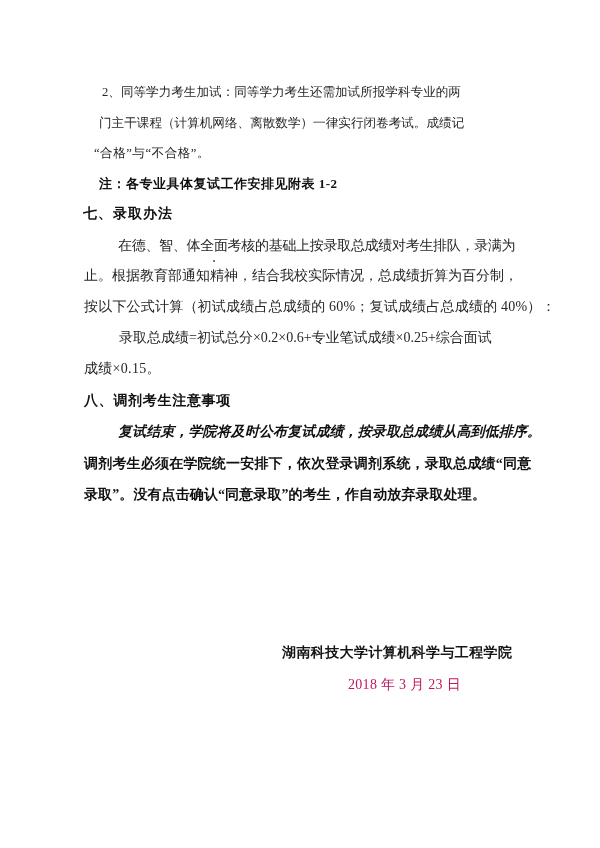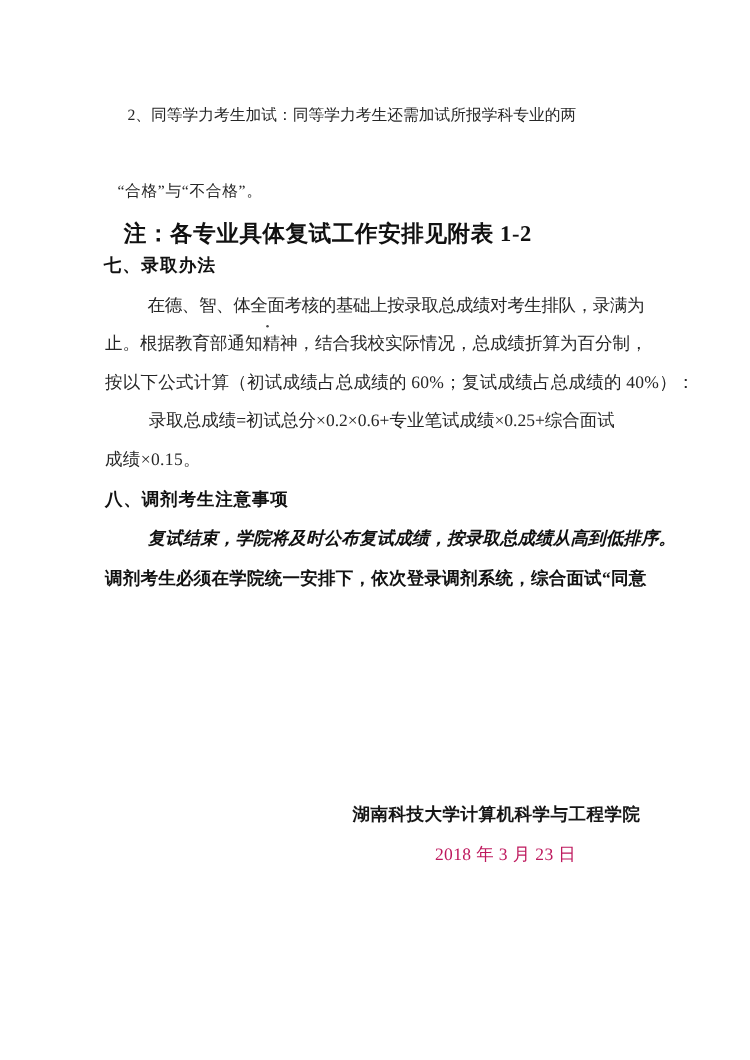--- a/index.html
+++ b/index.html
@@ -22,21 +22,21 @@
     color: #262626;
     font-size: 14px;
   }
   .bold { font-weight: bold; color: #111111; }
 
   
   .ln0  { left: 102px; top: 85px;  font-size: 12.6px; letter-spacing: 0px; }
   .ln1  { left: 99px;  top: 116px; font-size: 12.6px; letter-spacing: 0px; }
   .ln2  { left: 94px;  top: 146px; font-size: 12.6px; letter-spacing: 0.5px; }
   
-  .ln3  { left: 99px;  top: 177px; font-size: 18px;   letter-spacing: 0.5px; }
+  .ln3  { left: 99px;  top: 177px; font-size: 13px;   letter-spacing: 0.5px; }
   
   .ln4  { left: 83px;  top: 206px; font-size: 14px;   letter-spacing: 1px; }
   
   .ln5  { left: 118px; top: 238px; letter-spacing: -0.3px; }
   .ln6  { left: 84px;  top: 268px; letter-spacing: 0px; }
   .ln7  { left: 84px;  top: 299px; letter-spacing: 0.2px; }
   
   .ln8  { left: 119px; top: 330px; letter-spacing: 0px; }
   .ln9  { left: 84px;  top: 361px; letter-spacing: 0.3px; }
   
@@ -58,35 +58,37 @@
     background: #4a4a4a;
     border-radius: 50%;
   }
 </style>
 </head>
 <body>
 
 <div class="page">
 
   <div class="line ln0">2、同等学力考生加试：同等学力考生还需加试所报学科专业的两</div>
+  <div class="line ln1">门主干课程（计算机网络、离散数学）一律实行闭卷考试。成绩记</div>
   <div class="line ln2">“合格”与“不合格”。</div>
 
   <div class="line ln3 bold">注：各专业具体复试工作安排见附表 1-2</div>
 
   <div class="line ln4 bold">七、录取办法</div>
 
   <div class="line ln5">在德、智、体全面考核的基础上按录取总成绩对考生排队，录满为</div>
   <div class="stray-dot"></div>
   <div class="line ln6">止。根据教育部通知精神，结合我校实际情况，总成绩折算为百分制，</div>
   <div class="line ln7">按以下公式计算（初试成绩占总成绩的 60%；复试成绩占总成绩的 40%）：</div>
 
   <div class="line ln8">录取总成绩=初试总分×0.2×0.6+专业笔试成绩×0.25+综合面试</div>
   <div class="line ln9">成绩×0.15。</div>
 
   <div class="line ln10 bold">八、调剂考生注意事项</div>
 
   <div class="line ln11 bold">复试结束，学院将及时公布复试成绩，按录取总成绩从高到低排序。</div>
-  <div class="line ln12 bold">调剂考生必须在学院统一安排下，依次登录调剂系统，综合面试“同意</div>
+  <div class="line ln12 bold">调剂考生必须在学院统一安排下，依次登录调剂系统，录取总成绩“同意</div>
+  <div class="line ln13 bold">录取”。没有点击确认“同意录取”的考生，作自动放弃录取处理。</div>
 
   <div class="line ln14">湖南科技大学计算机科学与工程学院</div>
   <div class="line ln15">2018 年 3 月 23 日</div>
 
 </div>
 
 </body></html>

